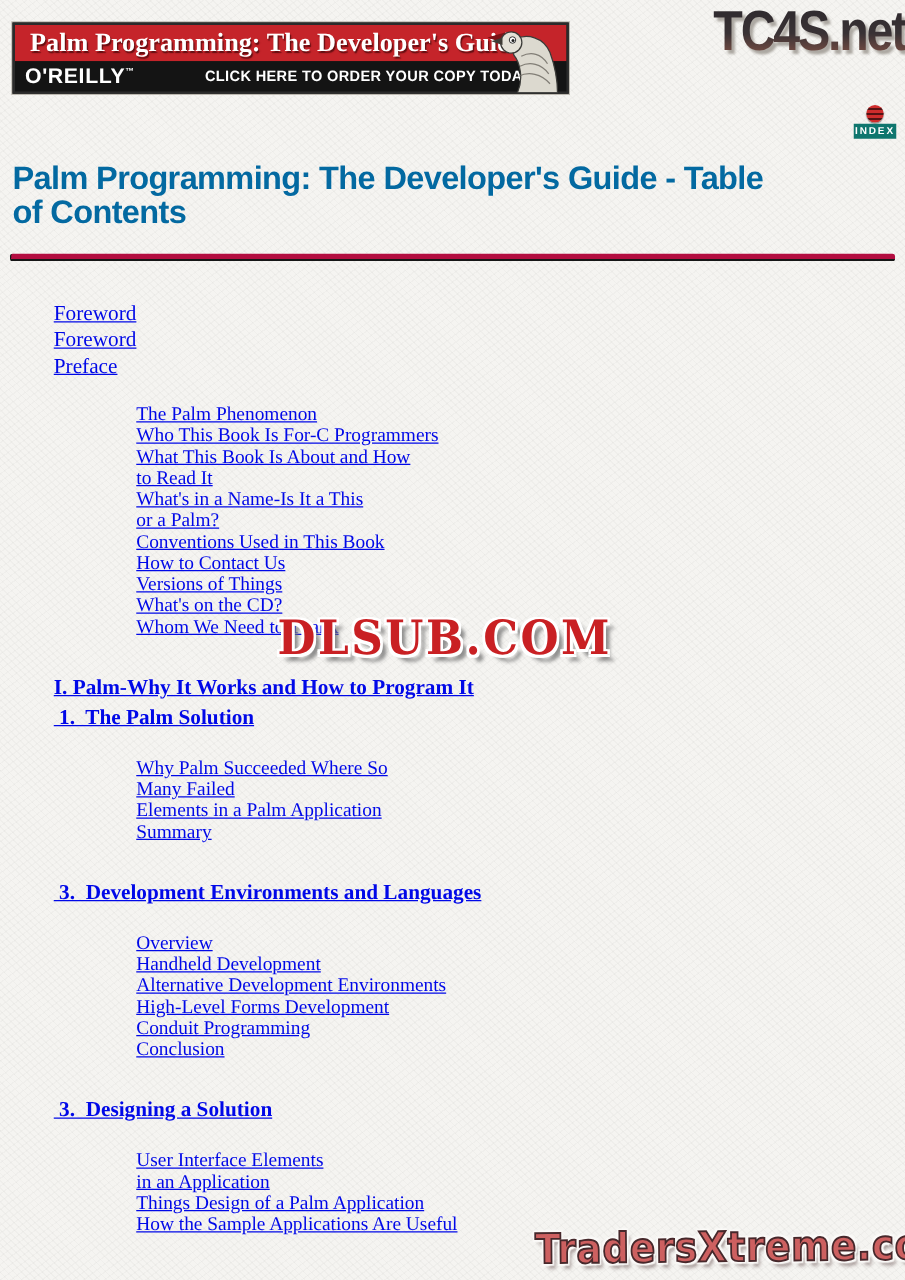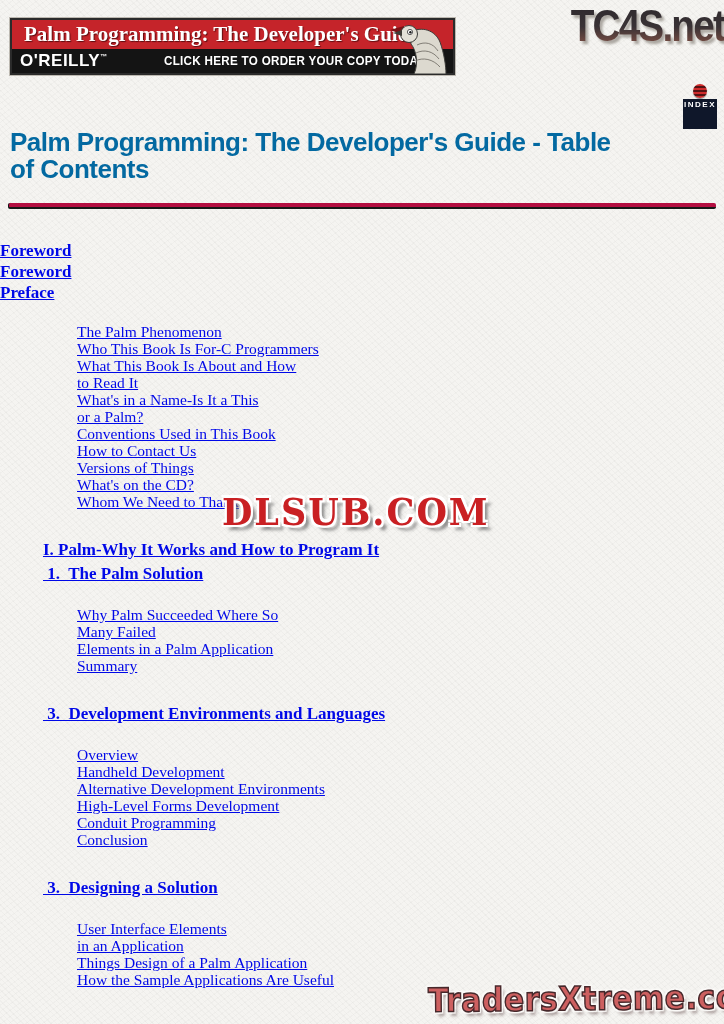--- a/index.html
+++ b/index.html
@@ -53,52 +53,52 @@
   }
 
   
   .index-badge{position:absolute;left:683px;top:84px;width:34px;text-align:center;display:block;}
   .index-circle{
     display:block;margin:0 auto;width:14px;height:14px;border-radius:50%;
     background:repeating-linear-gradient(180deg,#cf2c2c 0 2.5px,#551213 2.5px 4px);
     box-shadow:0 1px 1px rgba(0,0,0,0.45);
   }
   .index-label{
-    display:block;margin-top:1px;background:#0f172a;color:#fff;
+    display:block;margin-top:1px;background:#0f766e;color:#fff;
     font-family:"Liberation Sans",sans-serif;font-weight:bold;font-size:8px;
-    letter-spacing:1.5px;padding:1px 0 20px;
+    letter-spacing:1.5px;padding:1px 0 2px;
   }
 
   
   .page-title{
     position:absolute;left:10px;top:129px;margin:0;width:710px;
     font-family:"Liberation Sans",sans-serif;font-weight:bold;font-size:26px;line-height:27px;
     color:#0369a1;letter-spacing:-0.5px;
   }
   .rule{
     position:absolute;left:8px;top:203px;width:707px;height:4px;
     background:#b30d40;border-bottom:2px solid #161616;border-left:1px solid #161616;
     border-radius:2px;
   }
 
   
   .toc{position:absolute;left:0;top:240px;width:724px;}
   .top-link{
-    display:block;width:max-content;
-    font-weight:bold;font-size:17px;line-height:21px;
+    display:block;width:max-content;margin-left:43px;
+    font-weight:normal;font-size:17px;line-height:21px;
     color:#0008e8;text-decoration:underline;
   }
   .headings{margin:28px 0 0 43px;text-align:center;}
   .heading{
     display:block;width:max-content;white-space:pre;
     font-weight:bold;font-size:17px;line-height:24px;
     color:#0008e8;text-decoration:underline;
   }
   .sections{margin:20px 0 0 77px;}
-  .section-link{display:block;color:#0008e8;text-decoration:none;width:max-content;}
+  .section-link{display:block;color:#0008e8;text-decoration:none;width:max-content;margin-left:32px;}
   .section-line{
     display:block;width:max-content;
     font-size:15.5px;line-height:17px;
     color:#0008e8;text-decoration:underline;
   }
 
   
   .wm-dlsub{
     position:absolute;left:222px;top:489px;white-space:nowrap;
     font-family:"DejaVu Serif",serif;font-weight:bold;font-size:35px;letter-spacing:2px;

